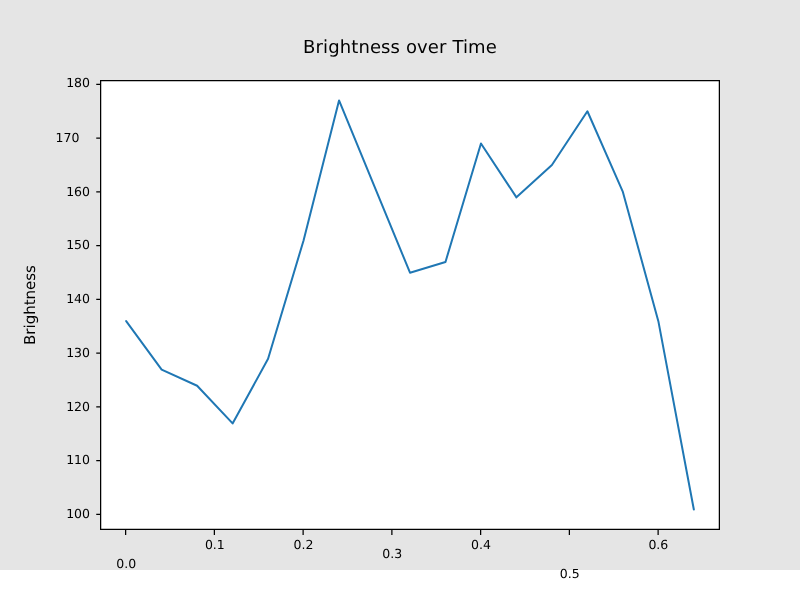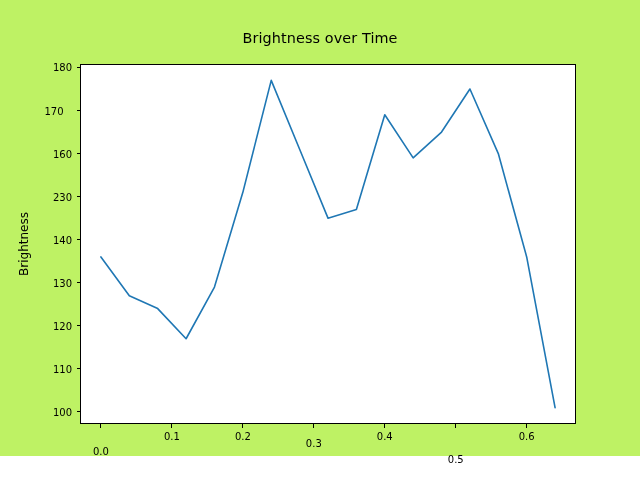--- a/index.html
+++ b/index.html
@@ -10,21 +10,21 @@
   body {
     width: 640px;
     height: 480px;
     font-family: "DejaVu Sans", sans-serif;
     overflow: hidden;
   }
   #figure {
     position: relative;
     width: 640px;
     height: 456px;
-    background: #bef264;
+    background: #e5e5e5;
   }
   #chart-title {
     position: absolute;
     left: 0;
     top: 30px;
     width: 640px;
     text-align: center;
     font-size: 14.4px;
     color: #000000;
     letter-spacing: 0.1px;
@@ -117,21 +117,21 @@
   <svg id="plot-svg" viewBox="0 0 496 360" preserveAspectRatio="none">
     <polyline id="data-line" fill="none" stroke="#1f77b4" stroke-width="1.6" stroke-linejoin="round" stroke-linecap="round" points="20.93,192.92 49.32,231.67 77.70,244.59 106.08,274.74 134.47,223.06 162.85,128.33 191.23,16.36 219.62,85.26 248.00,154.16 276.38,145.55 304.77,50.81 333.15,93.88 361.53,68.04 389.92,24.98 418.30,89.57 446.68,192.92 475.07,343.64"></polyline>
   </svg>
 
   <div id="ytick-labels">
       <div class="tick-label ytick-label" style="left: 36px; width: 36px; top: 411.943px;">100</div>
       <div class="tick-label ytick-label" style="left: 36px; width: 36px; top: 368.88px;">110</div>
       <div class="tick-label ytick-label" style="left: 36px; width: 36px; top: 325.818px;">120</div>
       <div class="tick-label ytick-label" style="left: 36px; width: 36px; top: 282.756px;">130</div>
       <div class="tick-label ytick-label" style="left: 36px; width: 36px; top: 239.694px;">140</div>
-      <div class="tick-label ytick-label" style="left: 36px; width: 36px; top: 196.632px;">230</div>
+      <div class="tick-label ytick-label" style="left: 36px; width: 36px; top: 196.632px;">150</div>
       <div class="tick-label ytick-label" style="left: 36px; width: 36px; top: 153.569px;">160</div>
       <div class="tick-label ytick-label" style="left: 36px; width: 36px; top: 110.507px; text-align: center;">170</div>
       <div class="tick-label ytick-label" style="left: 36px; width: 36px; top: 67.445px;">180</div>
     </div>
   <div id="xtick-labels">
       <div class="tick-label xtick-label" style="left: 100.933px; top: 431px; margin-top: 15px;">0.0</div>
       <div class="tick-label xtick-label" style="left: 171.891px; top: 431px;">0.1</div>
       <div class="tick-label xtick-label" style="left: 242.85px; top: 431px;">0.2</div>
       <div class="tick-label xtick-label" style="left: 313.808px; top: 438px;">0.3</div>
       <div class="tick-label xtick-label" style="left: 384.767px; top: 431px;">0.4</div>

